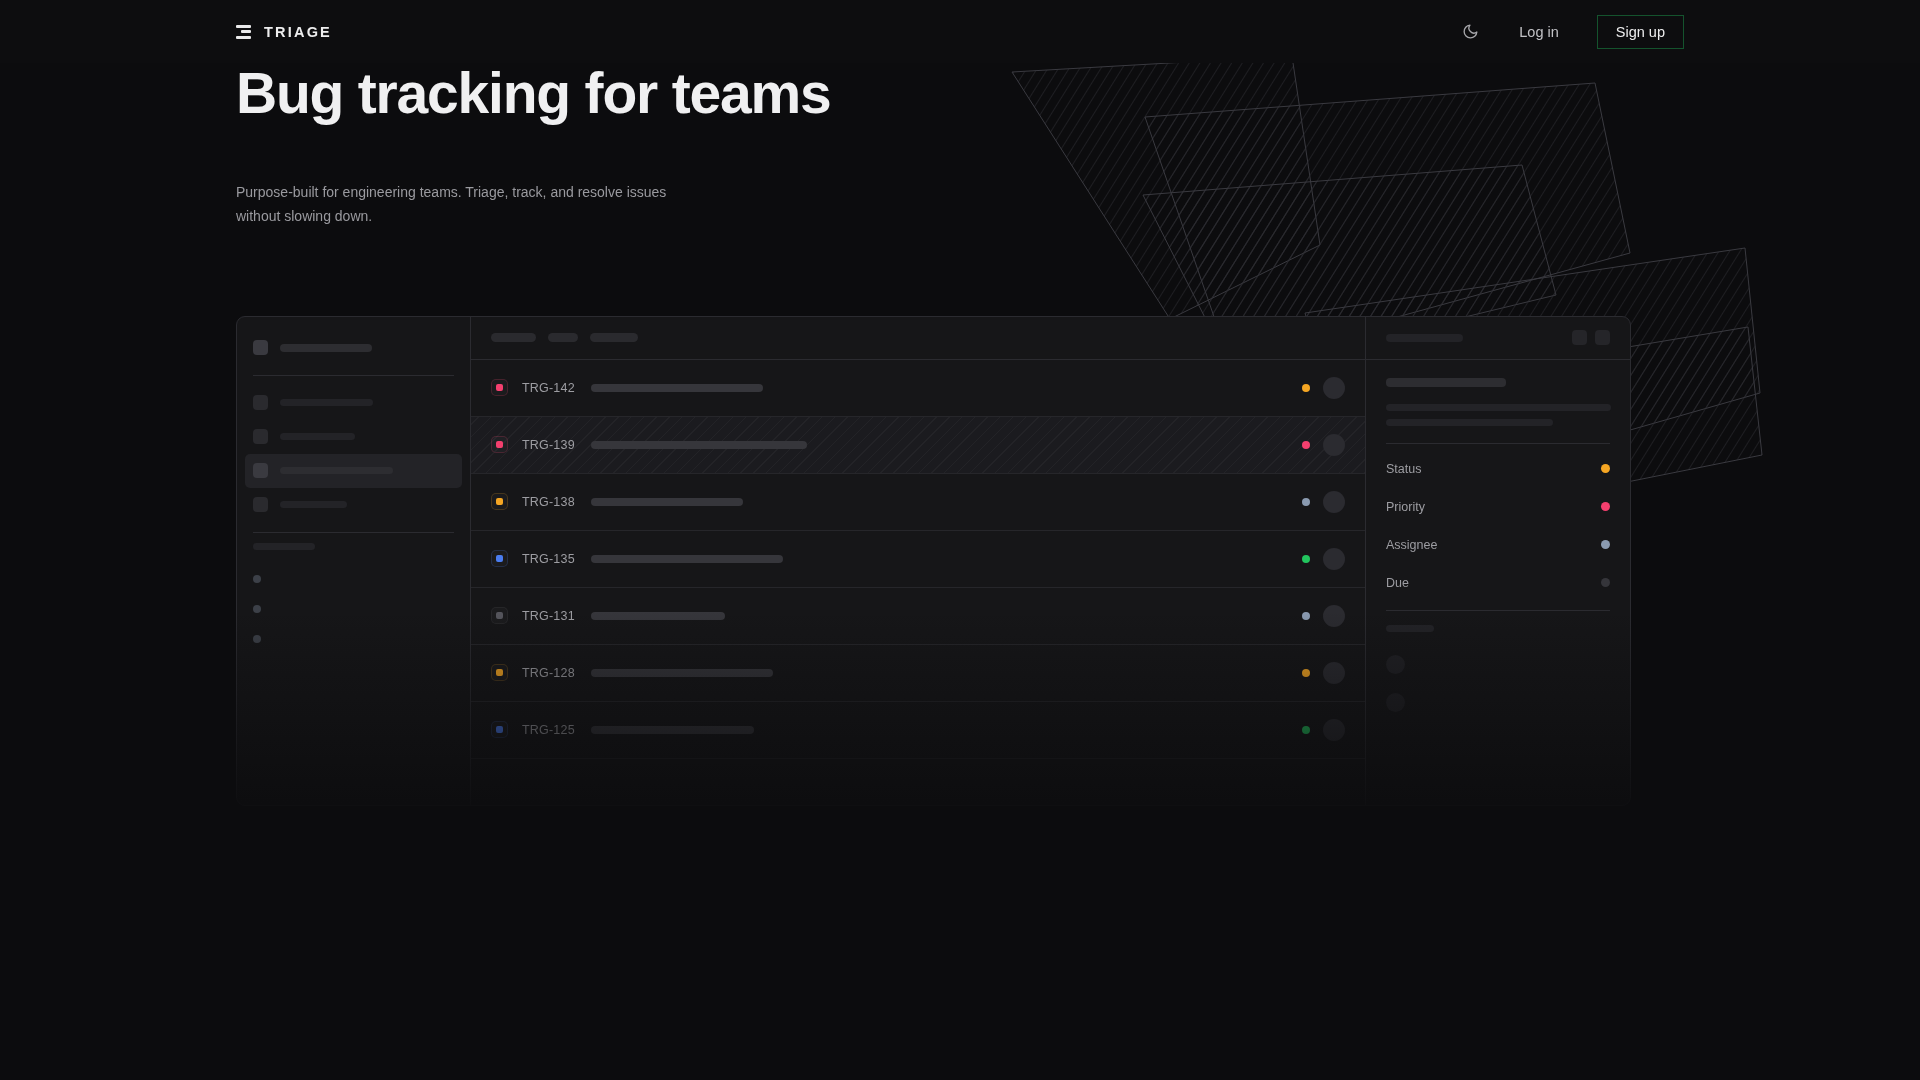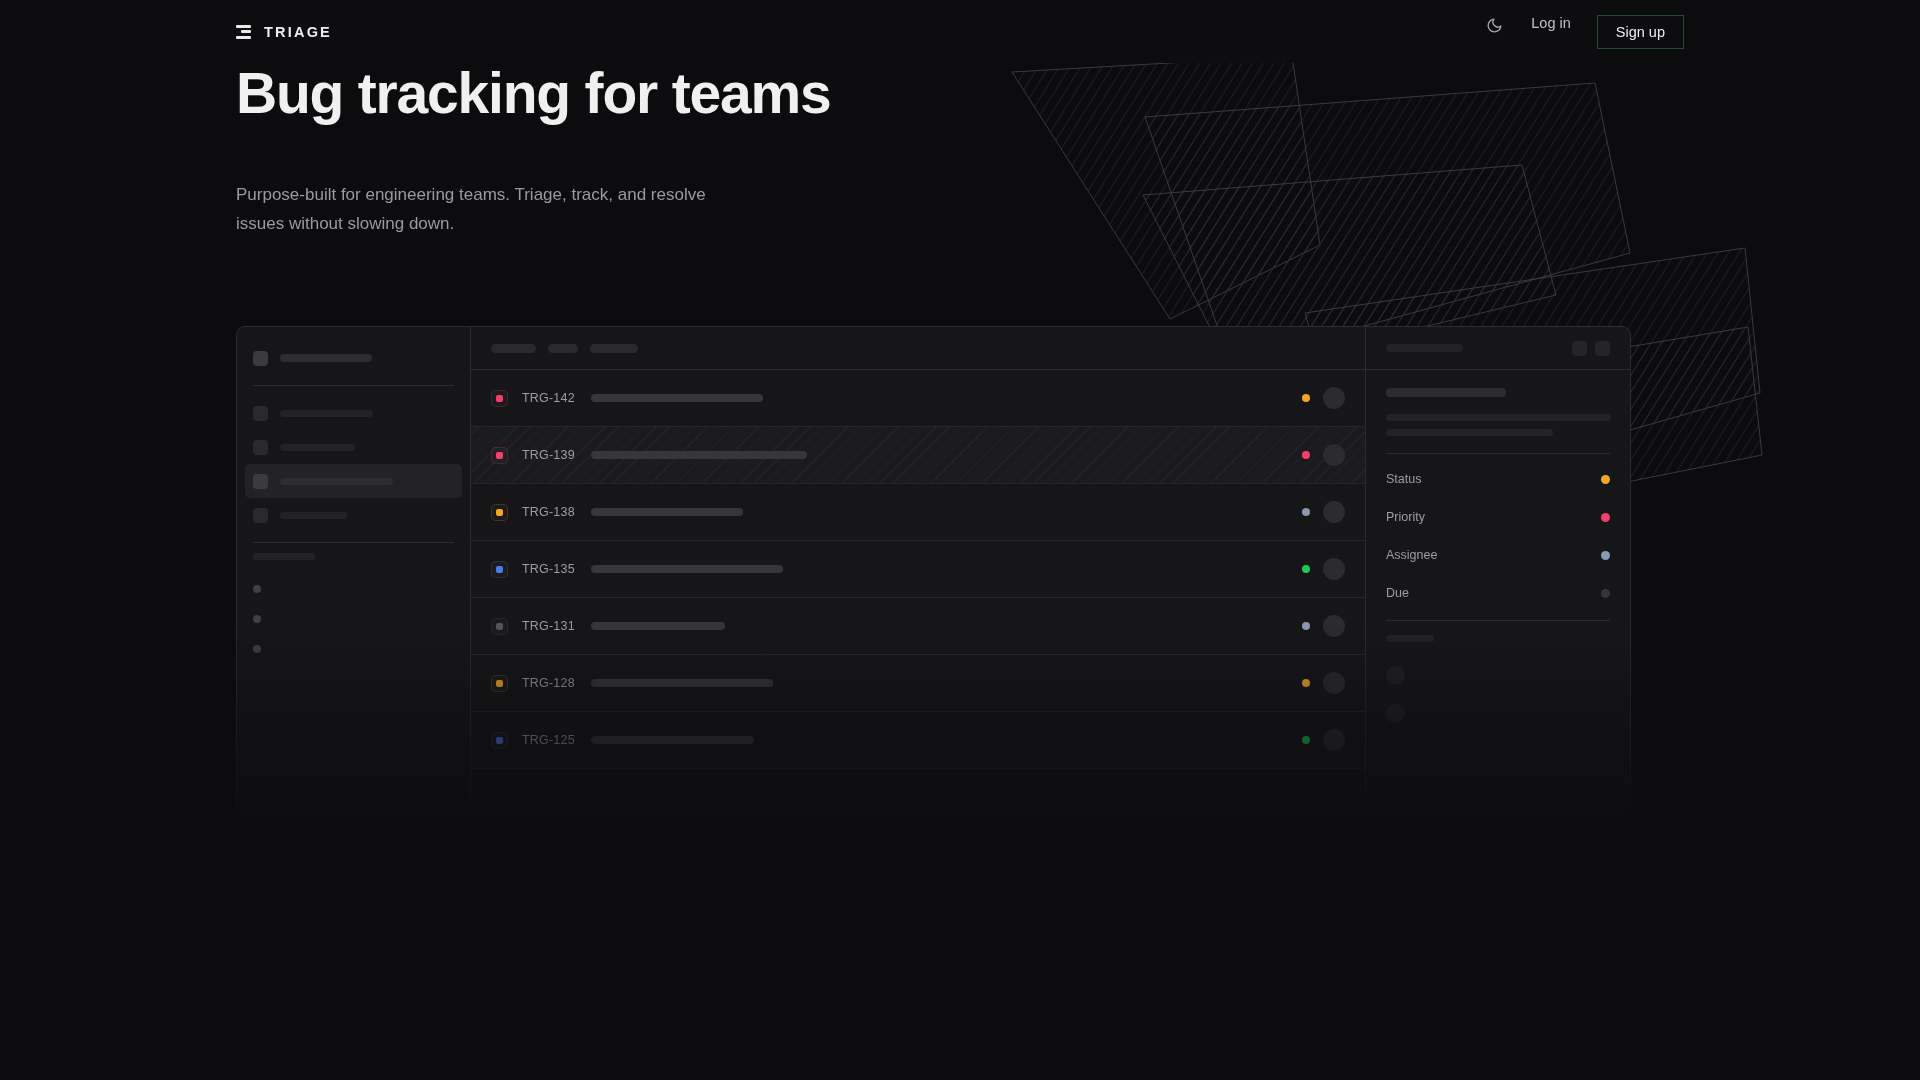--- a/index.html
+++ b/index.html
@@ -21,21 +21,21 @@
   .brand { display:flex; align-items:center; gap:13px; }
   .brand-mark { display:flex; flex-direction:column; gap:2.5px; width:15px; }
   .brand-mark i { display:block; height:3px; background:#e9e9ea; border-radius:1px; }
   .brand-mark i:nth-child(1){ width:15px; }
   .brand-mark i:nth-child(2){ width:10px; margin-left:5px; }
   .brand-mark i:nth-child(3){ width:15px; }
   .brand-name {
     color:#ededee; font-size:14.5px; font-weight:700;
     letter-spacing:2.2px;
   }
-  .nav-right { margin-left:auto; display:flex; align-items:flex-start; gap:26px; }
+  .nav-right { margin-left:auto; display:flex; align-items:center; gap:38px; }
   .moon-btn {
     width:22px; height:22px; display:flex; align-items:center; justify-content:center;
     color:#a7a7ab;
   }
   .login-link { color:#c2c2c6; font-size:14.5px; }
   .signup-btn {
     border:1px solid #14532d; background:transparent;
     color:#ededee; font-size:14.5px; font-family:inherit;
     padding:8px 18px;
   }
@@ -44,21 +44,21 @@
   .hero { position:relative; height:1017px; overflow:hidden; background:#0c0c0e; }
   .deco { position:absolute; inset:0; pointer-events:none; z-index:0; }
 
   .hero-inner { position:relative; z-index:10; padding-left:236px; }
   h1.headline {
     font-size:57px; line-height:1.08; font-weight:700;
     color:#f0f0f1; letter-spacing:-1.2px;
   }
   p.subhead {
     margin-top:55px;
-    font-size:17px; line-height:1.72; color:#9a9a9f; max-width:470px;
+    font-size:14px; line-height:1.72; color:#9a9a9f; max-width:470px;
   }
   .cta {
     margin-top:53px; display:inline-flex; align-items:center; gap:19px;
     background:#e6e6e7; color:#111113;
     font-size:15px; font-weight:700; font-family:inherit;
     padding:17px 26px; border:none;
   }
 
   
   .mock {

